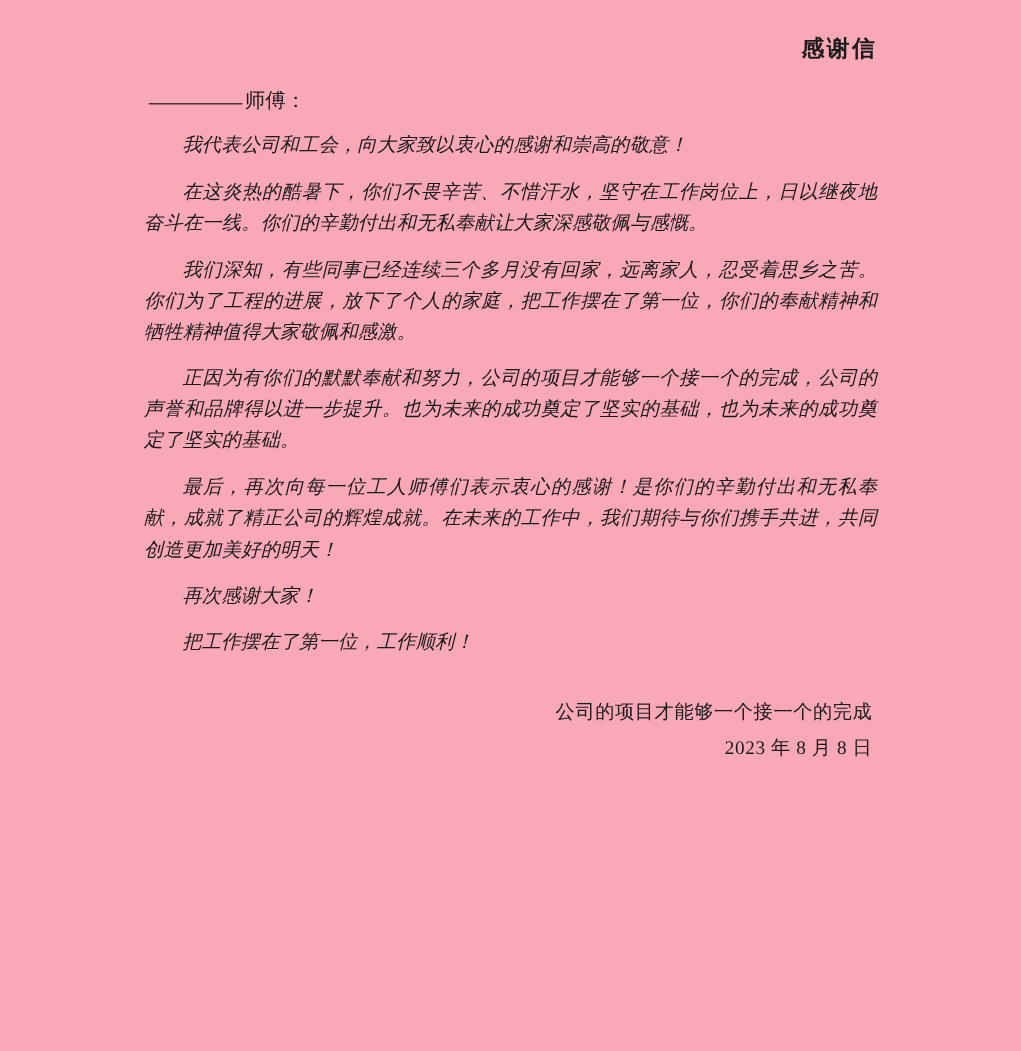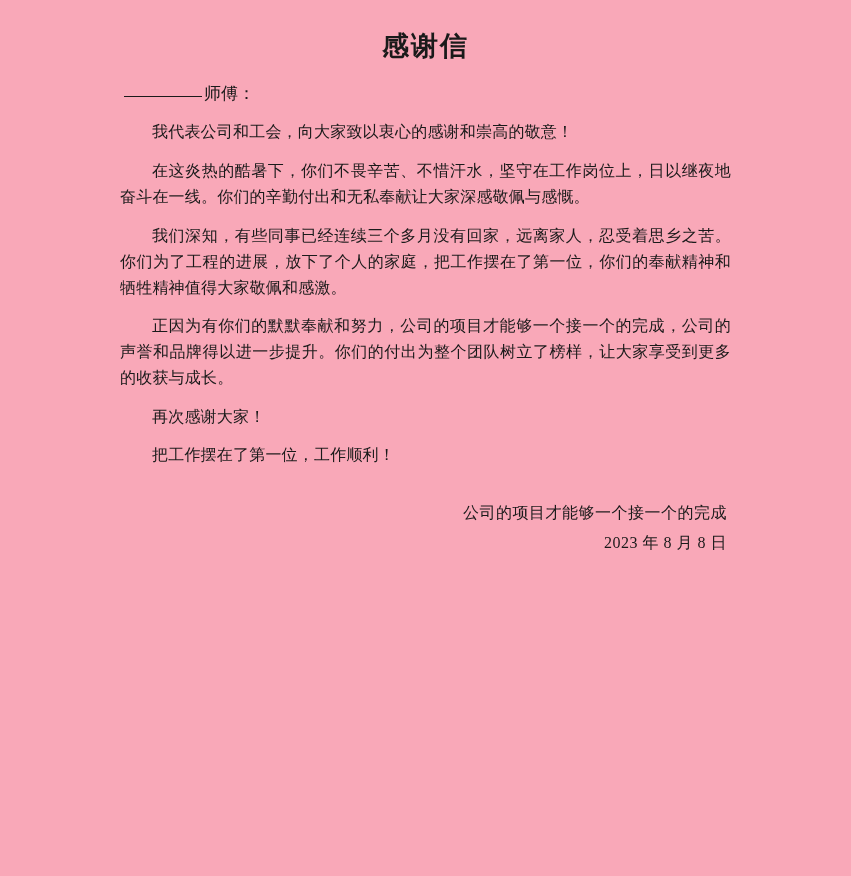--- a/index.html
+++ b/index.html
@@ -15,22 +15,22 @@
     overflow: hidden;
   }
   .page {
     width: 851px;
     height: 876px;
     box-sizing: border-box;
     padding: 18px 120px 0 120px;
     position: relative;
   }
   .doc-title {
-    text-align: center;
-    font-size: 27px;
+    text-align: right;
+    font-size: 19px;
     font-weight: bold;
     letter-spacing: 2px;
     margin: 10px 0 18px 0;
     font-family: Liberation Sans, sans-serif;
   }
   .salutation {
     font-size: 17px;
     margin: 0 0 14px 0;
     padding-left: 4px;
     white-space: nowrap;
@@ -42,20 +42,21 @@
     vertical-align: 2px;
     margin-right: 2px;
   }
   .para {
     font-size: 16px;
     line-height: 1.62;
     text-indent: 2em;
     margin: 0 0 13px 0;
     text-align: justify;
     letter-spacing: 0.2px;
+    font-style: italic;
   }
   .para.tight {
     margin-bottom: 12px;
   }
   .closing-block {
     margin-top: 30px;
     text-align: right;
     padding-right: 4px;
   }
   .closing-line {
@@ -71,21 +72,22 @@
 
   <h1 class="doc-title">感谢信</h1>
 
   <div class="salutation">
     <span class="blank"></span><span>师傅：</span>
   </div>
 
   <p class="para">我代表公司和工会，向大家致以衷心的感谢和崇高的敬意！</p>
   <p class="para">在这炎热的酷暑下，你们不畏辛苦、不惜汗水，坚守在工作岗位上，日以继夜地奋斗在一线。你们的辛勤付出和无私奉献让大家深感敬佩与感慨。</p>
   <p class="para">我们深知，有些同事已经连续三个多月没有回家，远离家人，忍受着思乡之苦。你们为了工程的进展，放下了个人的家庭，把工作摆在了第一位，你们的奉献精神和牺牲精神值得大家敬佩和感激。</p>
-  <p class="para">正因为有你们的默默奉献和努力，公司的项目才能够一个接一个的完成，公司的声誉和品牌得以进一步提升。你们的付出为整个团队树立了榜样，让大家享受到更多的收获与成长。</p>
+  <p class="para">正因为有你们的默默奉献和努力，公司的项目才能够一个接一个的完成，公司的声誉和品牌得以进一步提升。也为未来的成功奠定了坚实的基础，也为未来的成功奠定了坚实的基础。</p>
+  <p class="para">最后，再次向每一位工人师傅们表示衷心的感谢！是你们的辛勤付出和无私奉献，成就了精正公司的辉煌成就。在未来的工作中，我们期待与你们携手共进，共同创造更加美好的明天！</p>
   <p class="para tight">再次感谢大家！</p>
   <p class="para tight">把工作摆在了第一位，工作顺利！</p>
 
   <div class="closing-block">
     <div class="closing-line">公司的项目才能够一个接一个的完成</div>
     <div class="closing-line">2023 年 8 月 8 日</div>
   </div>
 
 </div>
 

